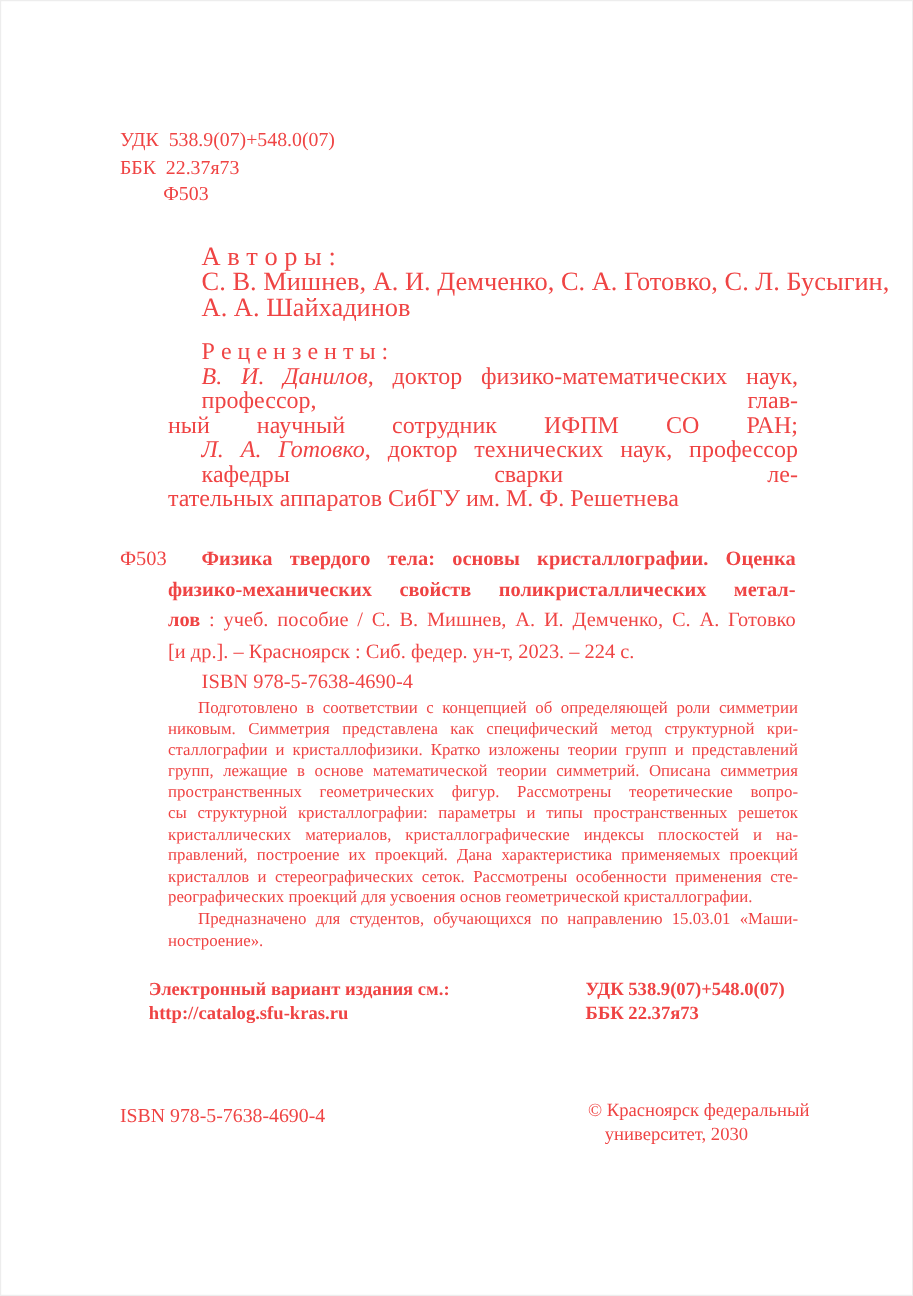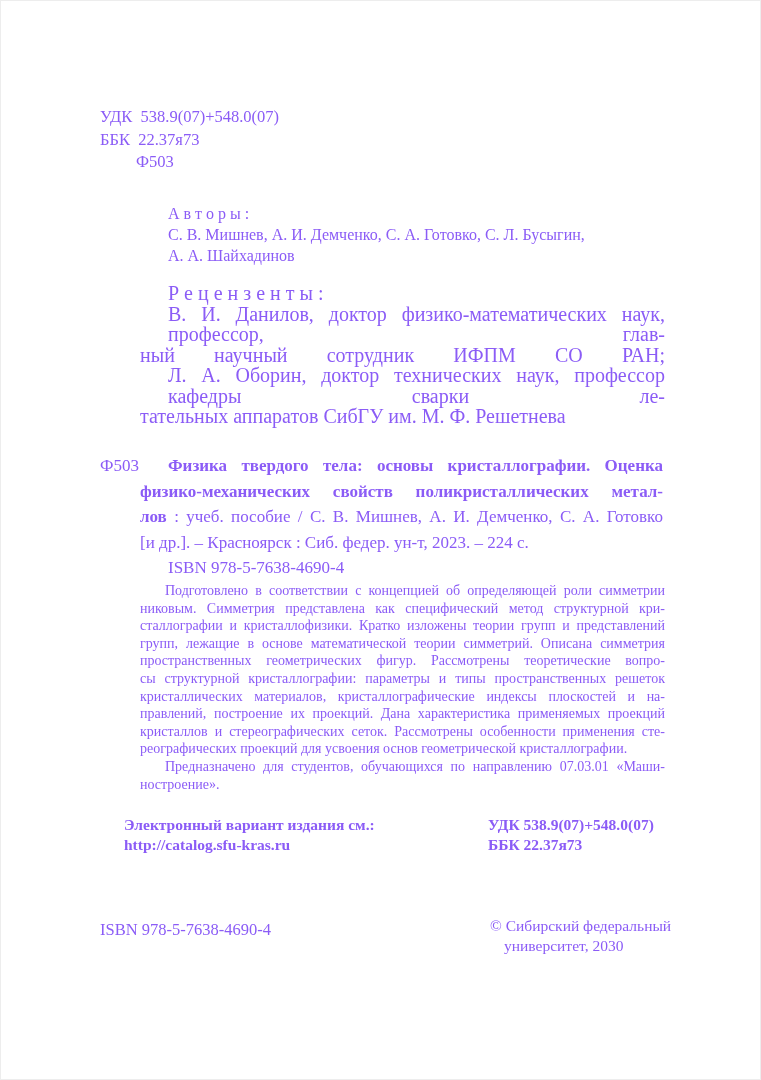--- a/index.html
+++ b/index.html
@@ -2,36 +2,36 @@
 <html><head>
 <meta charset="utf-8">
 <style>
   html, body { margin: 0; padding: 0; background: #ffffff; }
   .page {
     position: relative;
     width: 761px;
     height: 1080px;
     background: #ffffff;
     font-family: "Liberation Serif", serif;
-    color: #8b5cf6;
+    color: #ef4444;
     overflow: hidden;
     box-shadow: inset 0 0 0 1px #ededed;
   }
   .abs { position: absolute; }
   .pre { white-space: pre; }
-  .italic { }
+  .italic { font-style: italic; }
   .bold { font-weight: bold; }
 
   
   .jl { text-align: justify; text-align-last: justify; }
 
   .top-codes { left: 100px; top: 106px; font-size: 16.5px; line-height: 22.5px; }
   .top-codes .code-indent { padding-left: 36px; }
 
-  .authors { left: 168px; top: 203px; font-size: 16px; line-height: 21px; }
+  .authors { left: 168px; top: 203px; font-size: 22px; line-height: 21px; }
 
   .reviewers { left: 140px; top: 283px; width: 525px; font-size: 20px; line-height: 20.5px; }
   .indent28 { padding-left: 28px; }
 
   .cataloging { left: 100px; top: 453px; width: 563px; font-size: 17px; line-height: 25.5px; }
   .cat-hang { position: relative; padding-left: 68px; }
   .cat-code { position: absolute; left: 0; top: 0; font-weight: normal; }
   .cat-cont { padding-left: 40px; }
   .cat-isbn { padding-left: 68px; }
 
@@ -60,21 +60,21 @@
   <div class="abs authors">
     <div class="pre">А в т о р ы :</div>
     <div class="pre">С. В. Мишнев, А. И. Демченко, С. А. Готовко, С. Л. Бусыгин,</div>
     <div class="pre">А. А. Шайхадинов</div>
   </div>
 
   <div class="abs reviewers">
     <div class="pre indent28">Р е ц е н з е н т ы :</div>
     <div class="jl indent28"><span class="italic">В. И. Данилов</span><span>, доктор физико-математических наук, профессор, глав-</span></div>
     <div class="jl">ный научный сотрудник ИФПМ СО РАН;</div>
-    <div class="jl indent28"><span class="italic">Л. А. Оборин</span><span>, доктор технических наук, профессор кафедры сварки ле-</span></div>
+    <div class="jl indent28"><span class="italic">Л. А. Готовко</span><span>, доктор технических наук, профессор кафедры сварки ле-</span></div>
     <div>тательных аппаратов СибГУ им. М. Ф. Решетнева</div>
   </div>
 
   <div class="abs cataloging">
     <div class="cat-hang jl">
       <span class="cat-code">Ф503</span><span class="bold">Физика твердого тела: основы кристаллографии. Оценка</span>
     </div>
     <div class="cat-cont bold jl">физико-механических свойств поликристаллических метал-</div>
     <div class="cat-cont jl"><span class="bold">лов</span><span> : учеб. пособие / С. В. Мишнев, А. И. Демченко, С. А. Готовко</span></div>
     <div class="cat-cont">[и др.]. – Красноярск : Сиб. федер. ун-т, 2023. – 224 с.</div>
@@ -85,32 +85,32 @@
     <div class="jl indent25">Подготовлено в соответствии с концепцией об определяющей роли симметрии</div>
     <div class="jl">никовым. Симметрия представлена как специфический метод структурной кри-</div>
     <div class="jl">сталлографии и кристаллофизики. Кратко изложены теории групп и представлений</div>
     <div class="jl">групп, лежащие в основе математической теории симметрий. Описана симметрия</div>
     <div class="jl">пространственных геометрических фигур. Рассмотрены теоретические вопро-</div>
     <div class="jl">сы структурной кристаллографии: параметры и типы пространственных решеток</div>
     <div class="jl">кристаллических материалов, кристаллографические индексы плоскостей и на-</div>
     <div class="jl">правлений, построение их проекций. Дана характеристика применяемых проекций</div>
     <div class="jl">кристаллов и стереографических сеток. Рассмотрены особенности применения сте-</div>
     <div>реографических проекций для усвоения основ геометрической кристаллографии.</div>
-    <div class="jl indent25">Предназначено для студентов, обучающихся по направлению 07.03.01 «Маши-</div>
+    <div class="jl indent25">Предназначено для студентов, обучающихся по направлению 15.03.01 «Маши-</div>
     <div>ностроение».</div>
   </div>
 
   <div class="abs ebook ebook-left">
     <div>Электронный вариант издания см.:</div>
     <div>http://catalog.sfu-kras.ru</div>
   </div>
   <div class="abs ebook ebook-right">
     <div>УДК 538.9(07)+548.0(07)</div>
     <div>ББК 22.37я73</div>
   </div>
 
   <div class="abs footer-isbn">ISBN 978-5-7638-4690-4</div>
   <div class="abs footer-copy">
-    <div>© Сибирский федеральный</div>
+    <div>© Красноярск федеральный</div>
     <div class="copy-indent">университет, 2030</div>
   </div>
 
 </div>
 
 </body></html>

